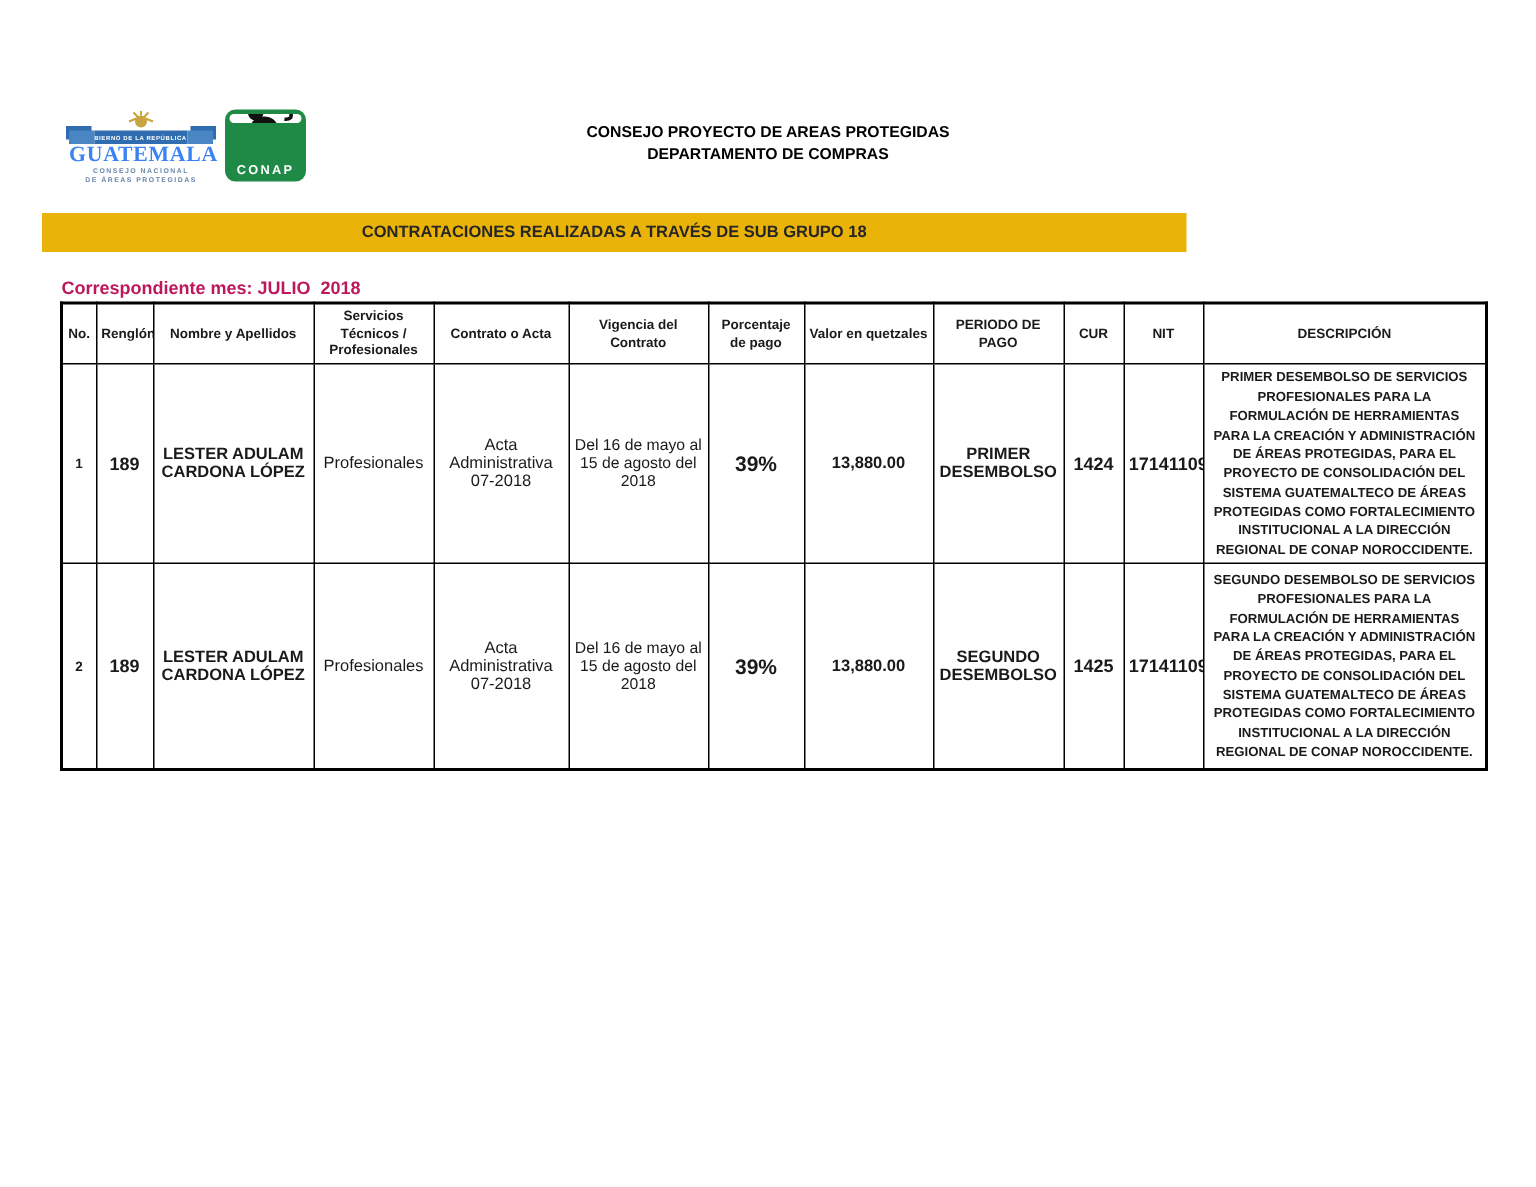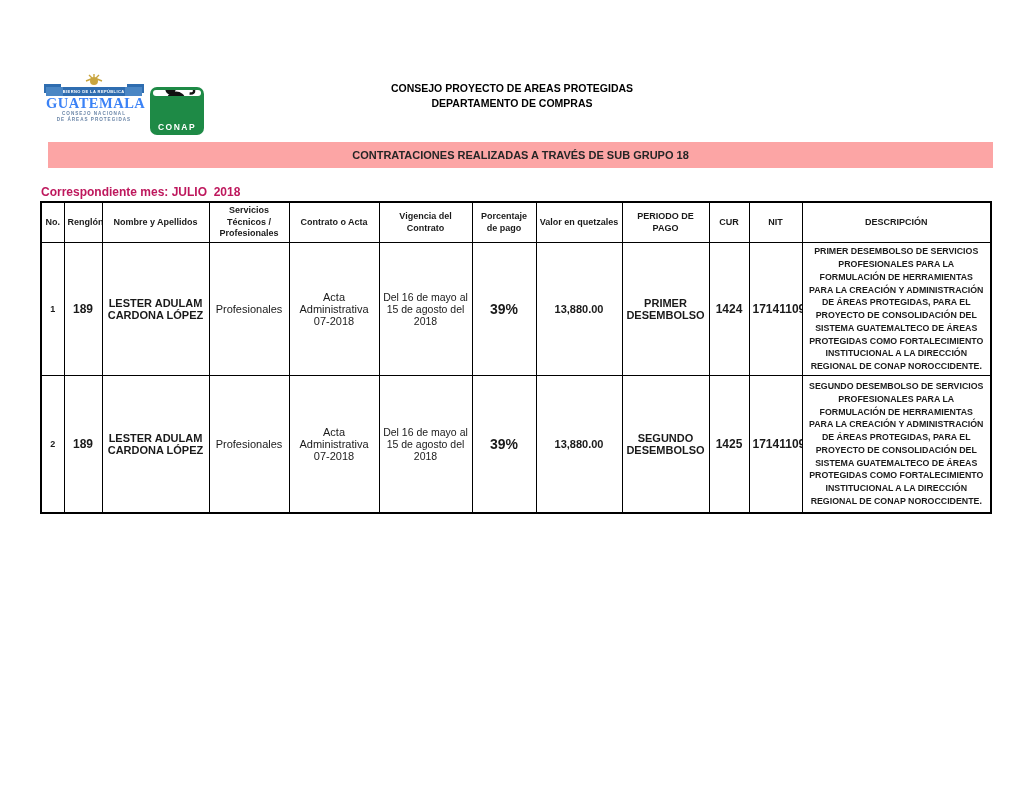--- a/index.html
+++ b/index.html
@@ -33,42 +33,42 @@
     font-family: "Liberation Serif", serif;
     font-size: 14.5px; font-weight: bold; color: #3b82f6;
     letter-spacing: 0.5px; line-height: 15px; margin-top: 0px;
   }
   .gt-sub {
     font-size: 4.6px; font-weight: bold; color: #6b86a8;
     letter-spacing: 1px; line-height: 6px;
   }
   .conap-logo {
     width: 54px; height: 48px; background: #1e8a46; border-radius: 7px;
-    padding: 3px; display: flex; flex-direction: column; margin-top: 15px; gap: 25px;
+    padding: 3px; display: flex; flex-direction: column; margin-top: 1px; gap: 25px;
   }
   .conap-inner {
     flex: 1; background: #ffffff; border-radius: 3px;
     display: flex; align-items: center; justify-content: center; overflow: hidden;
   }
   .conap-label {
     height: 11px; color: #ffffff; font-size: 8.5px; font-weight: bold;
     letter-spacing: 1.5px; text-align: center; line-height: 12px;
   }
 
   
   .org-title {
     position: absolute; left: 0; top: 81px; width: 1024px;
     text-align: center; font-weight: bold; font-size: 10.5px;
     line-height: 15px; color: #000000;
   }
 
   
   .banner {
-    position: absolute; left: 48px; top: 142px; width: 945px; height: 26px;
-    background: #fca5a5;
+    position: absolute; left: 28px; top: 142px; width: 763px; height: 26px;
+    background: #eab308;
     display: flex; align-items: center; justify-content: center;
     font-weight: bold; font-size: 11px; color: #262626;
   }
 
   
   .period {
     position: absolute; left: 41px; top: 185px;
     font-weight: bold; font-size: 12px; color: #be185d;
     white-space: pre-wrap;
   }

